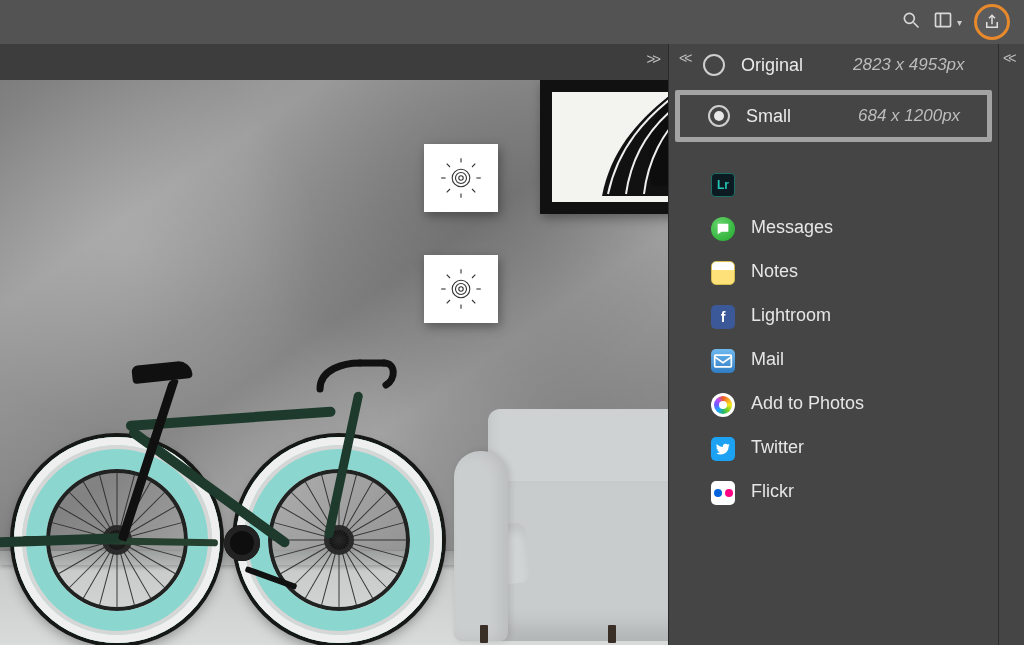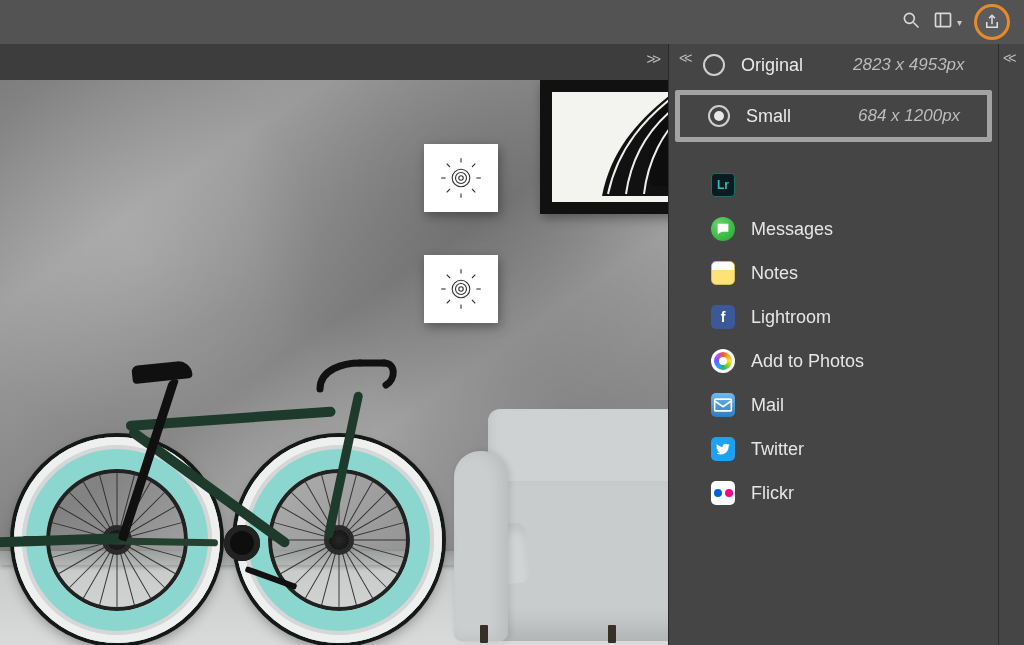--- a/index.html
+++ b/index.html
@@ -182,21 +182,21 @@
       border: 2px solid #cfcfcf; position: relative; flex-shrink:0;
     }
     .size-row .radio.checked::after {
       content:""; position:absolute; inset:4px; border-radius:50%; background:#e8e8e8;
     }
     .sz-label { font-size: 18px; color:#eaeaea; width: 96px; }
     .sz-dim { font-size: 17px; color:#bcbcbc; font-style: italic; }
 
     .dest-list { margin-top: 24px; display:flex; flex-direction:column; gap: 6px; }
     .dest-row {
-      display:flex; align-items:center; gap:16px;
+      display:flex; gap:16px;
       padding: 7px 0 7px 42px; cursor:pointer; font-size:18px; color:#e6e6e6;
     }
     .app-icon { width:24px; height:24px; border-radius:5px; flex-shrink:0; display:flex; align-items:center; justify-content:center; font-size:14px; font-weight:700; }
 
     .ic-lr { background:#0c1b22; color:#24c4b4; border:1px solid #1a6e64; border-radius:4px; font-size:12px;}
     .ic-msg { background: radial-gradient(circle at 35% 30%, #66d36a, #1fa92c); border-radius:50%; color:#fff; }
     .ic-notes { background: linear-gradient(#fff 36%, #ffe17a 36%); border:1px solid #d7bf4e; }
     .ic-airdrop { background: radial-gradient(circle,#2f9bd8 0,#0f5e8a 80%); border-radius:50%; position:relative;}
     .ic-airdrop::after{content:""; position:absolute; inset:4px; border:2px solid rgba(255,255,255,.8); border-radius:50%;}
     .ic-fb { background:#3b5998; color:#fff; }
@@ -425,33 +425,33 @@
     </div>
     <div class="dest-row">
       <span class="app-icon ic-notes"></span>
       <span>Notes</span>
     </div>
     <div class="dest-row">
       <span class="app-icon ic-fb">f</span>
       <span>Lightroom</span>
     </div>
     <div class="dest-row">
-      <span class="app-icon ic-photos"></span>
-      <span>Add to Photos</span>
-    </div>
-    <div class="dest-row">
       <span class="app-icon ic-mail">
         <svg viewBox="0 0 24 24" fill="none" stroke="#fff" stroke-width="2">
             <rect x="2" y="5" width="20" height="14" rx="1"></rect>
             <path d="M2 7l10 7 10-7"></path>
           </svg>
       </span>
       <span>Mail</span>
     </div>
     <div class="dest-row">
+      <span class="app-icon ic-photos"></span>
+      <span>Add to Photos</span>
+    </div>
+    <div class="dest-row">
       <span class="app-icon ic-tw">
         <svg width="16" height="16" viewBox="0 0 24 24" fill="#fff">
             <path d="M22 5.9c-.7.3-1.5.6-2.3.7.8-.5 1.5-1.3 1.8-2.3-.8.5-1.7.9-2.6 1.1C18 4.5 16.9 4 15.7 4c-2.3 0-4.1 1.9-4.1 4.1 0 .3 0 .6.1.9C8 8.8 4.9 7.1 2.8 4.5c-.4.6-.6 1.3-.6 2.1 0 1.4.7 2.7 1.9 3.4-.7 0-1.3-.2-1.9-.5v.1c0 2 1.4 3.7 3.3 4-.3.1-.7.1-1.1.1-.3 0-.5 0-.8-.1.5 1.7 2.1 2.9 3.9 2.9-1.4 1.1-3.3 1.8-5.2 1.8H2c1.9 1.2 4.1 1.9 6.5 1.9 7.8 0 12-6.4 12-12v-.5c.8-.6 1.5-1.3 2-2.1z"></path>
           </svg>
       </span>
       <span>Twitter</span>
     </div>
     <div class="dest-row">
       <span class="app-icon ic-flickr">
           <span class="d b"></span>

